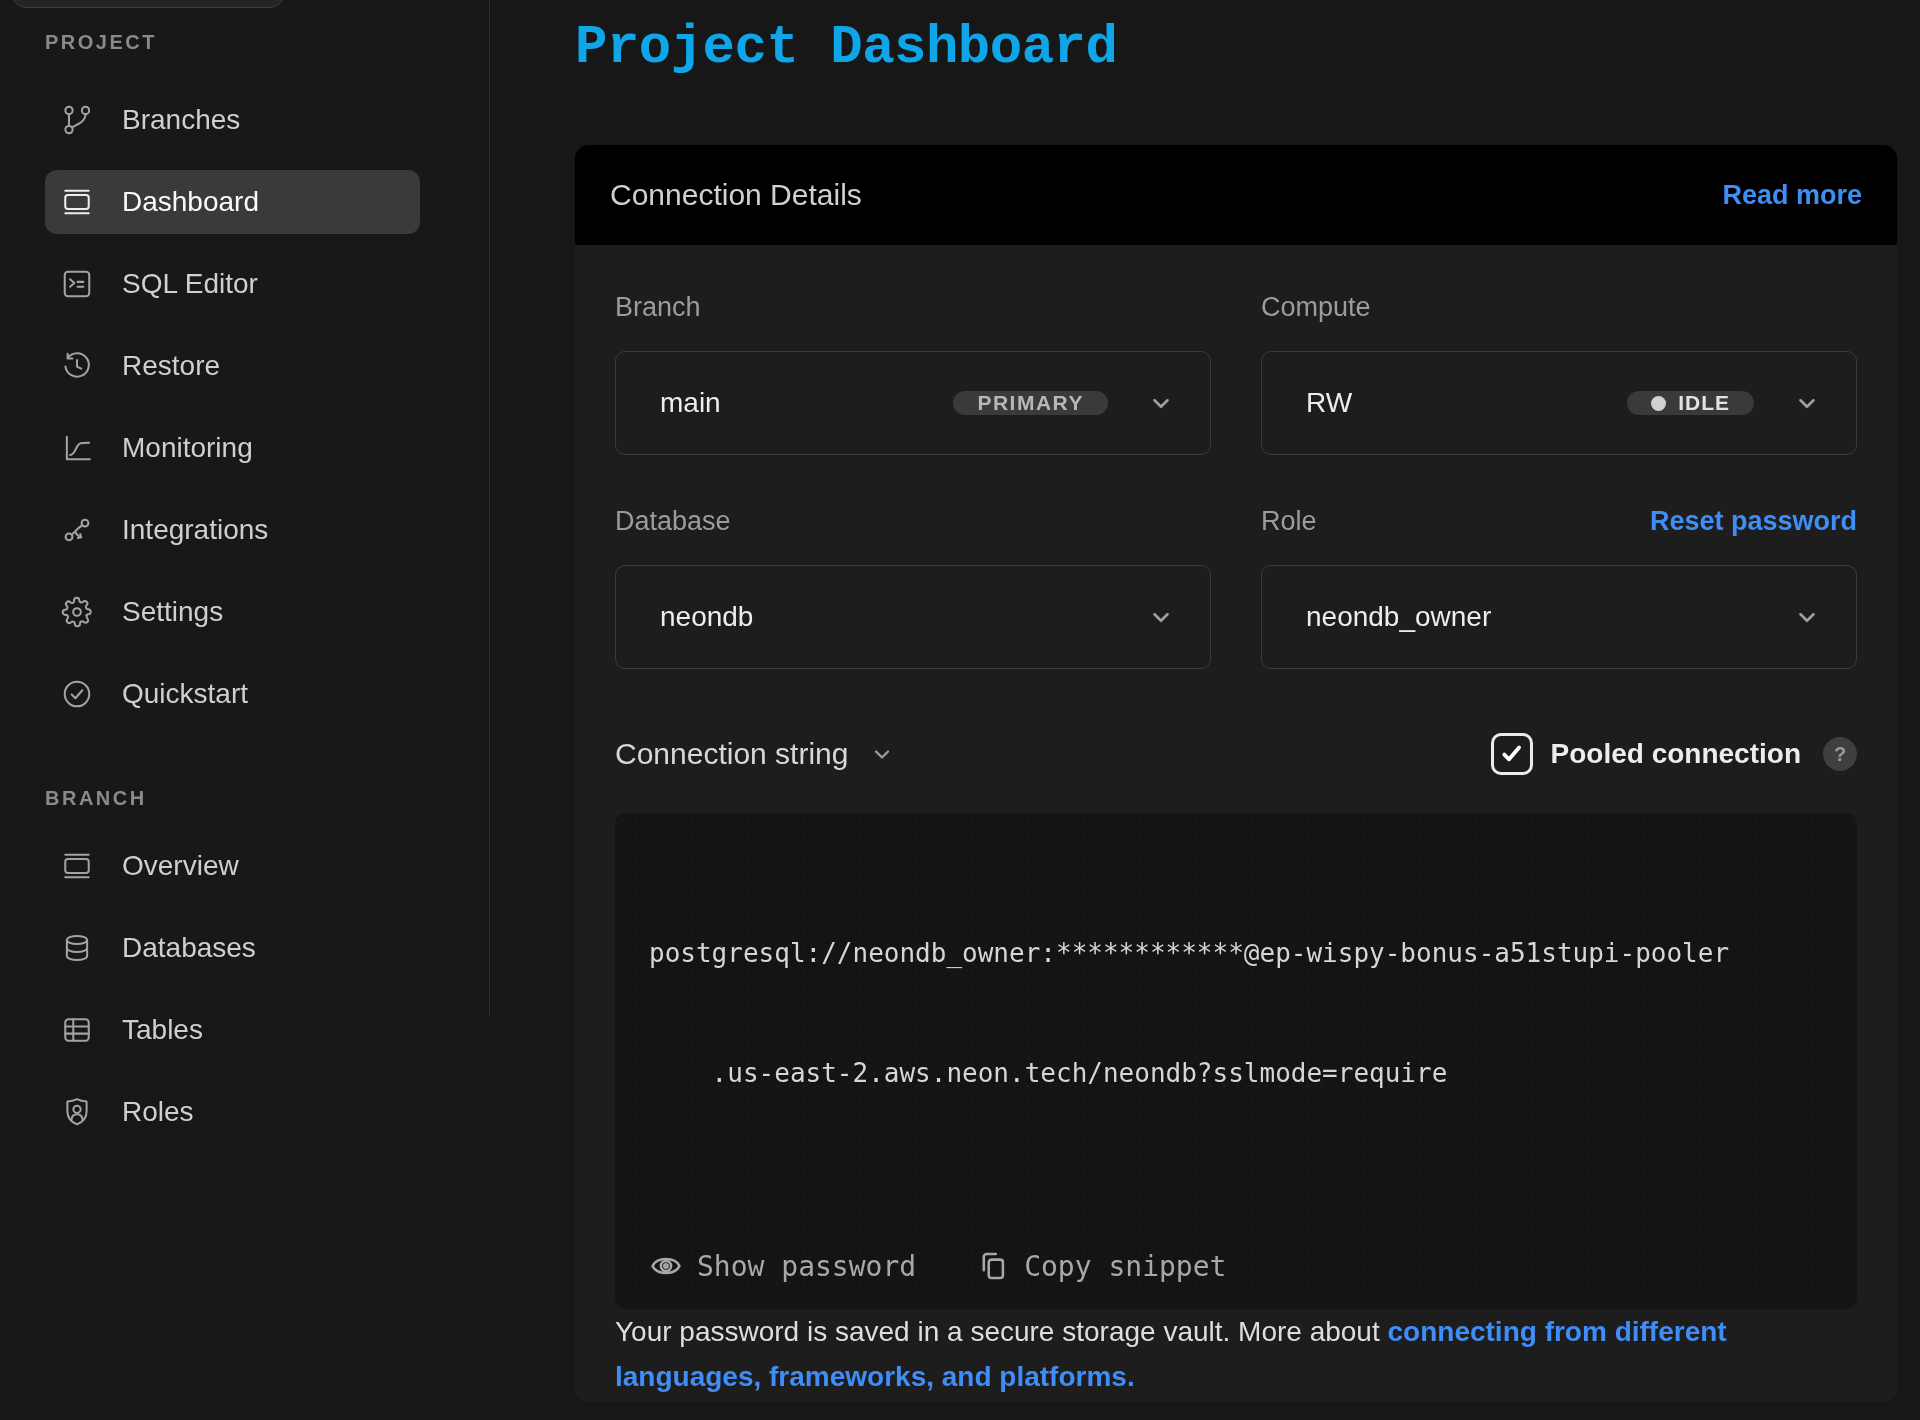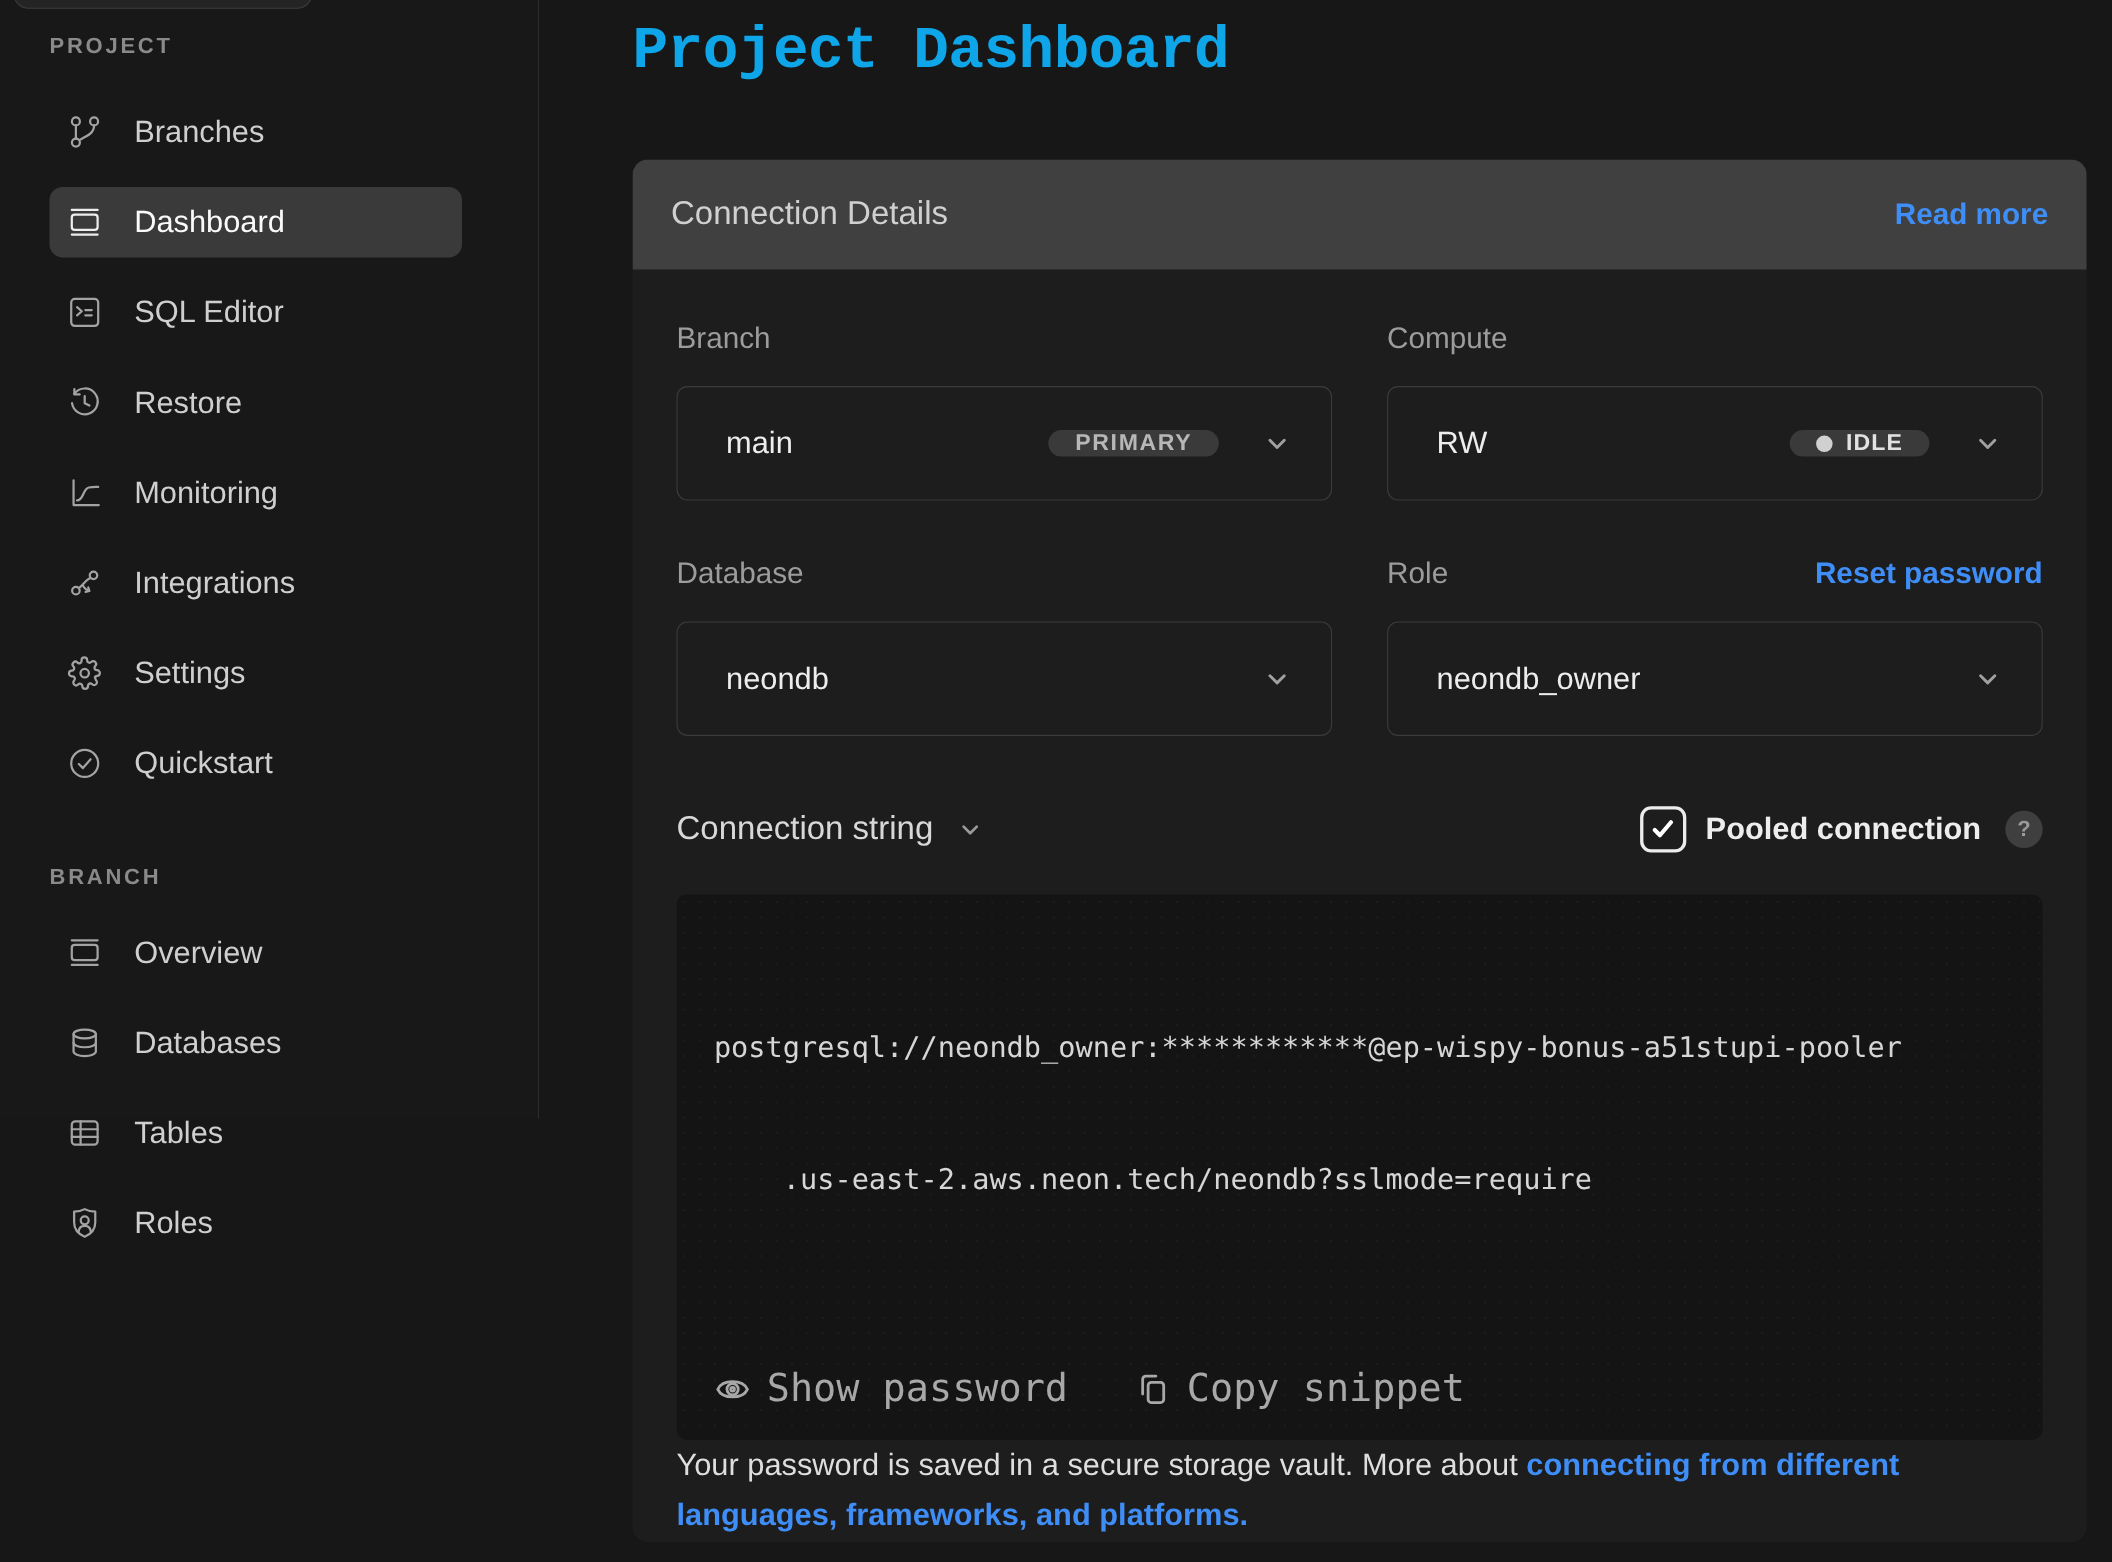--- a/index.html
+++ b/index.html
@@ -49,21 +49,21 @@
   .main { position:relative; flex:1; padding:16px 0 0 85px; }
   .page-title { font-size:54px; line-height:64px; font-weight:700; color:#0ea5e9; letter-spacing:-0.5px;font-family:Liberation Mono, monospace; }
   .card {
     margin-top:65px;
     width:1322px; height:1257px;
     background:#1d1d1d;
     border-radius:14px;
     overflow:hidden;
   }
   .card-header {
-    height:100px; background:#404040;
+    height:100px; background:#000000;
     display:flex; align-items:center; justify-content:space-between;
     padding:0 35px;
   }
   .card-title { font-size:30px; font-weight:500; color:#d0d0d0; }
   .link { color:#3f8ef7; font-weight:700; cursor:pointer; }
   .read-more { font-size:27px; }
   .card-body { padding:46px 40px 0 40px; }
   .field-grid { display:grid; grid-template-columns:1fr 1fr; column-gap:50px; }
   .field-grid.second { margin-top:50px; }
   .field-label-row { display:flex; align-items:center; justify-content:space-between; height:32px; margin-bottom:28px; }
@@ -121,21 +121,21 @@
     color:#d6d6d6;
     white-space:pre;
   }
   .code-actions {
     position:absolute; left:34px; bottom:26px;
     display:flex; align-items:center; gap:60px;
   }
   .code-btn {
     display:flex; align-items:center; gap:14px;
     font-family:"DejaVu Sans Mono","Liberation Mono",monospace;
-    font-size:35px; color:#a8a8a8; cursor:pointer;
+    font-size:28px; color:#a8a8a8; cursor:pointer;
   }
   
   .vault-note {
     max-width:1200px;
     font-size:28px; line-height:45px; color:#dedede;
   }
 </style>
 </head>
 <body>
 

